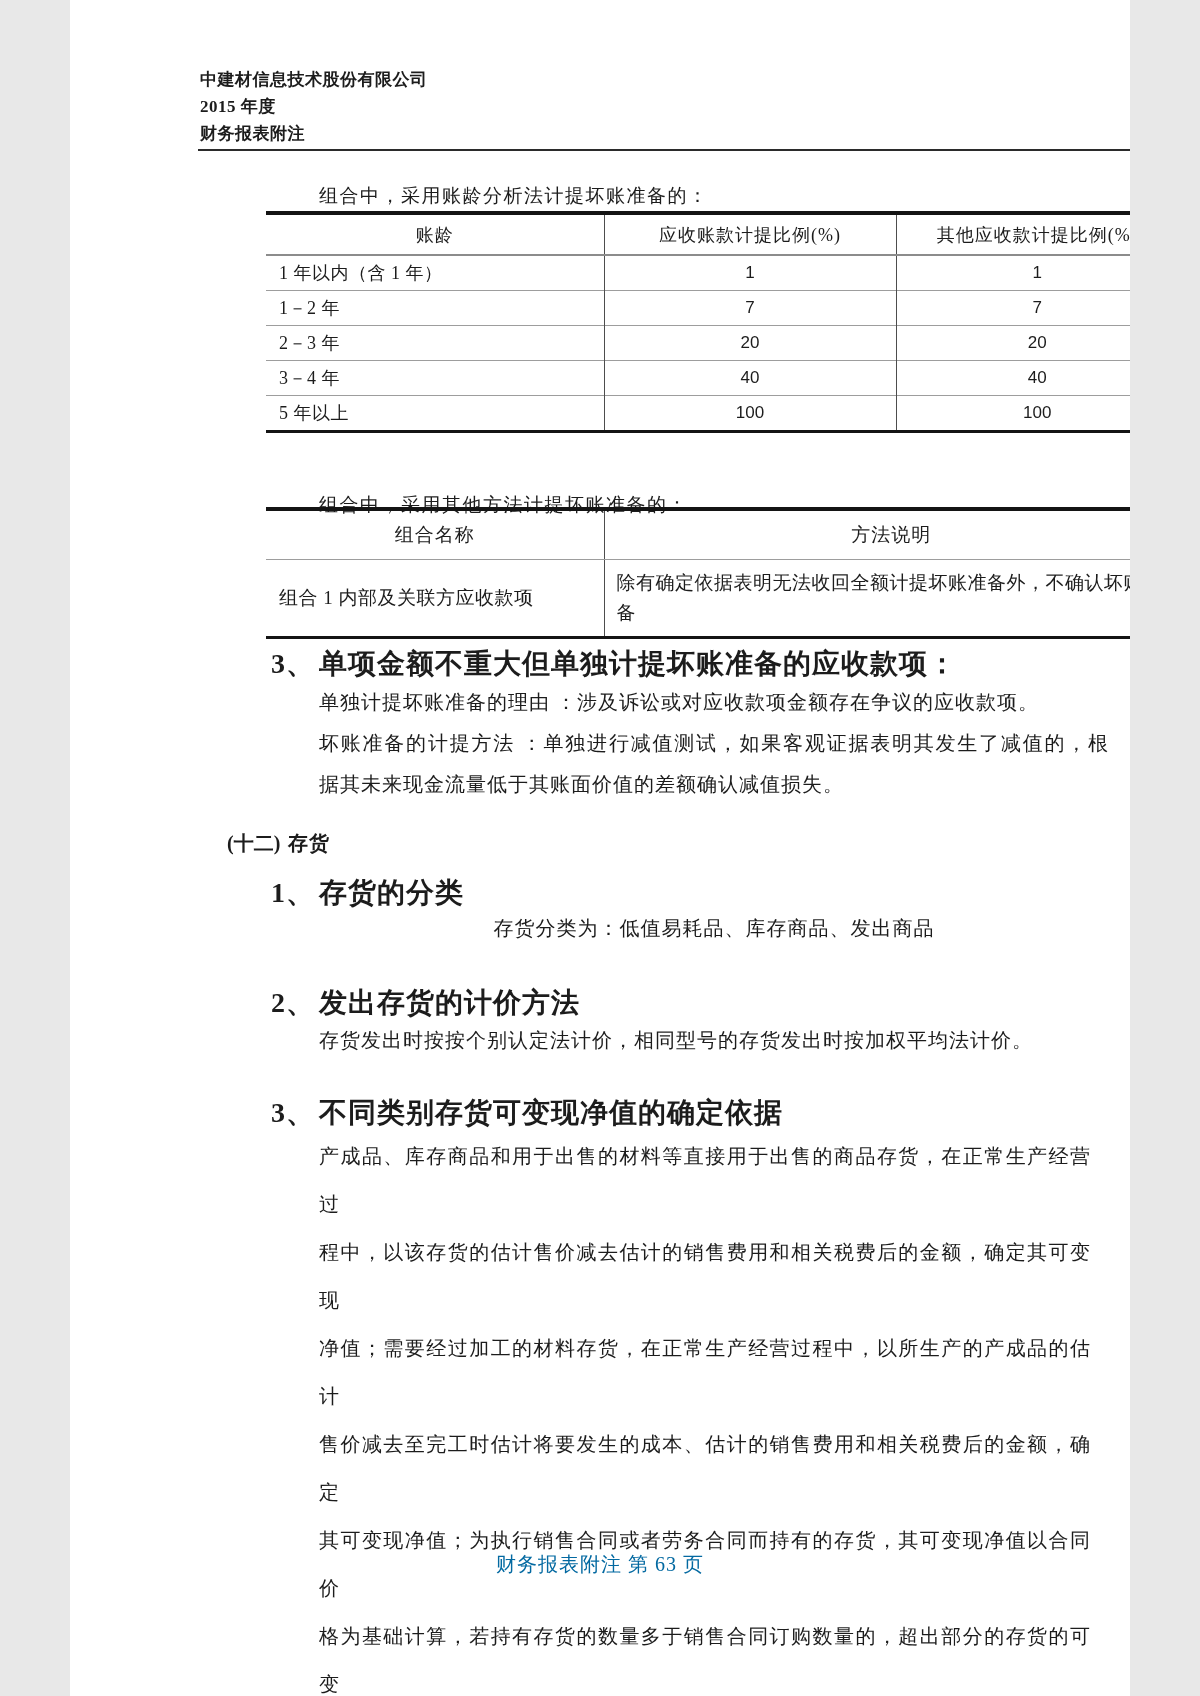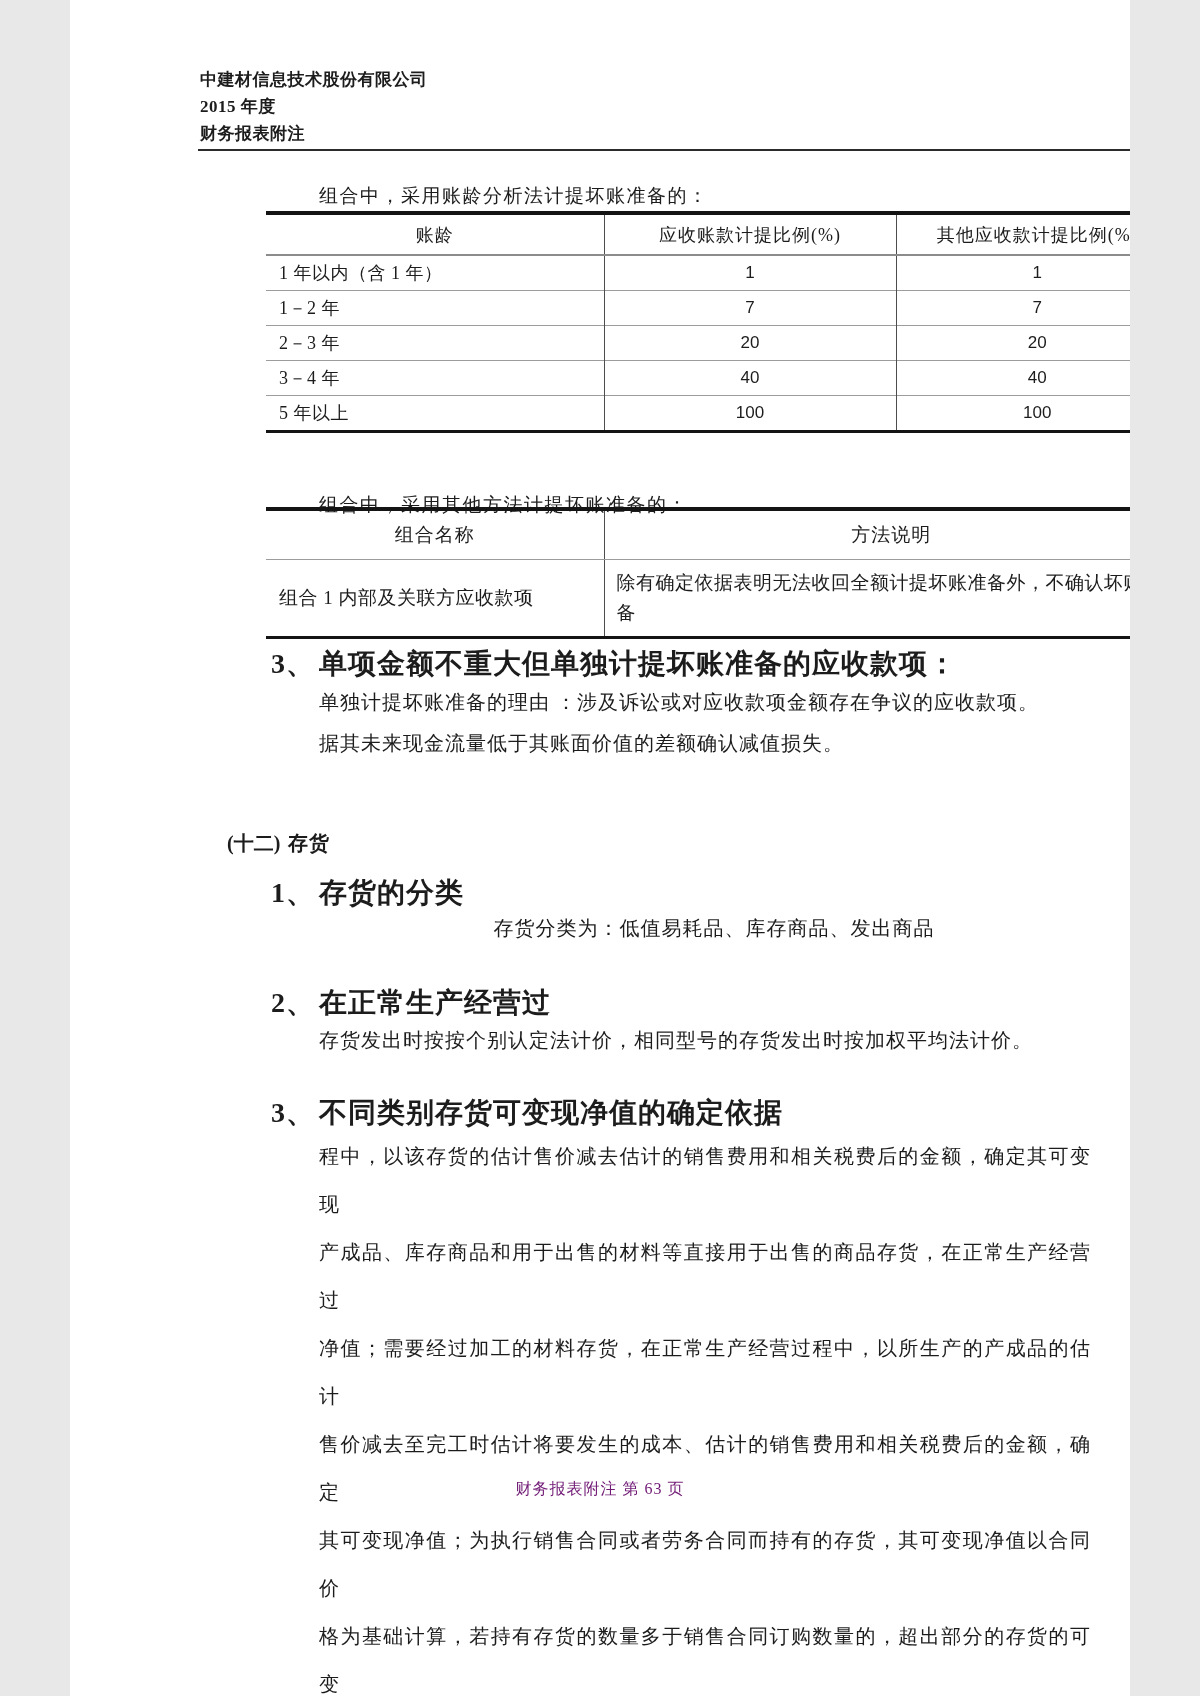--- a/index.html
+++ b/index.html
@@ -89,23 +89,23 @@
   #sub1-head{top:874px}
   #sub1-body{top:912px;width:790px;line-height:32px;text-align:center;}
   #sub2-head{top:984px}
   #sub2-body{top:1024px;width:790px;line-height:32px;}
   #sub3-head{top:1094px}
   #sub3-body{top:1132px;width:772px;line-height:48px;}
 
   .j{text-align:justify;text-align-last:justify;}
 
   .footer{
-    position:absolute;left:0;top:1479px;width:100%;
-    text-align:center;font-size:16px;letter-spacing:1px;
-    color:#701a75;
+    position:absolute;left:0;top:1551px;width:100%;
+    text-align:center;font-size:20px;letter-spacing:1px;
+    color:#0369a1;
   }
 </style>
 </head>
 <body>
 
 <div class="page">
 
   <div class="hdr">
     <div>中建材信息技术股份有限公司</div>
     <div>2015 年度</div>
@@ -176,47 +176,48 @@
         <td>除有确定依据表明无法收回全额计提坏账准备外，不确认坏账准备</td>
       </tr>
     </tbody>
   </table>
 
   <div id="sec3-head" class="sec-head">
     <span class="sec-num">3、</span><span>单项金额不重大但单独计提坏账准备的应收款项：</span>
   </div>
   <div id="sec3-body" class="para">
     <div>单独计提坏账准备的理由 ：涉及诉讼或对应收款项金额存在争议的应收款项。</div>
+    <div class="j">坏账准备的计提方法 ：单独进行减值测试，如果客观证据表明其发生了减值的，根</div>
     <div>据其未来现金流量低于其账面价值的差额确认减值损失。</div>
   </div>
 
   <div class="chap">
     <span class="chap-num">(十二)</span><span>存货</span>
   </div>
 
   <div id="sub1-head" class="sec-head">
     <span class="sec-num">1、</span><span>存货的分类</span>
   </div>
   <div id="sub1-body" class="para">
     <div>存货分类为：低值易耗品、库存商品、发出商品</div>
   </div>
 
   <div id="sub2-head" class="sec-head">
-    <span class="sec-num">2、</span><span>在正常生产经营过</span>
+    <span class="sec-num">2、</span><span>发出存货的计价方法</span>
   </div>
   <div id="sub2-body" class="para">
     <div>存货发出时按按个别认定法计价，相同型号的存货发出时按加权平均法计价。</div>
   </div>
 
   <div id="sub3-head" class="sec-head">
     <span class="sec-num">3、</span><span>不同类别存货可变现净值的确定依据</span>
   </div>
   <div id="sub3-body" class="para">
+    <div class="j">产成品、库存商品和用于出售的材料等直接用于出售的商品存货，在正常生产经营过</div>
     <div class="j">程中，以该存货的估计售价减去估计的销售费用和相关税费后的金额，确定其可变现</div>
-    <div class="j">产成品、库存商品和用于出售的材料等直接用于出售的商品存货，在正常生产经营过</div>
     <div class="j">净值；需要经过加工的材料存货，在正常生产经营过程中，以所生产的产成品的估计</div>
     <div class="j">售价减去至完工时估计将要发生的成本、估计的销售费用和相关税费后的金额，确定</div>
     <div class="j">其可变现净值；为执行销售合同或者劳务合同而持有的存货，其可变现净值以合同价</div>
     <div class="j">格为基础计算，若持有存货的数量多于销售合同订购数量的，超出部分的存货的可变</div>
 
   </div>
 
   <div class="footer">财务报表附注  第 63 页</div>
 
 </div>

